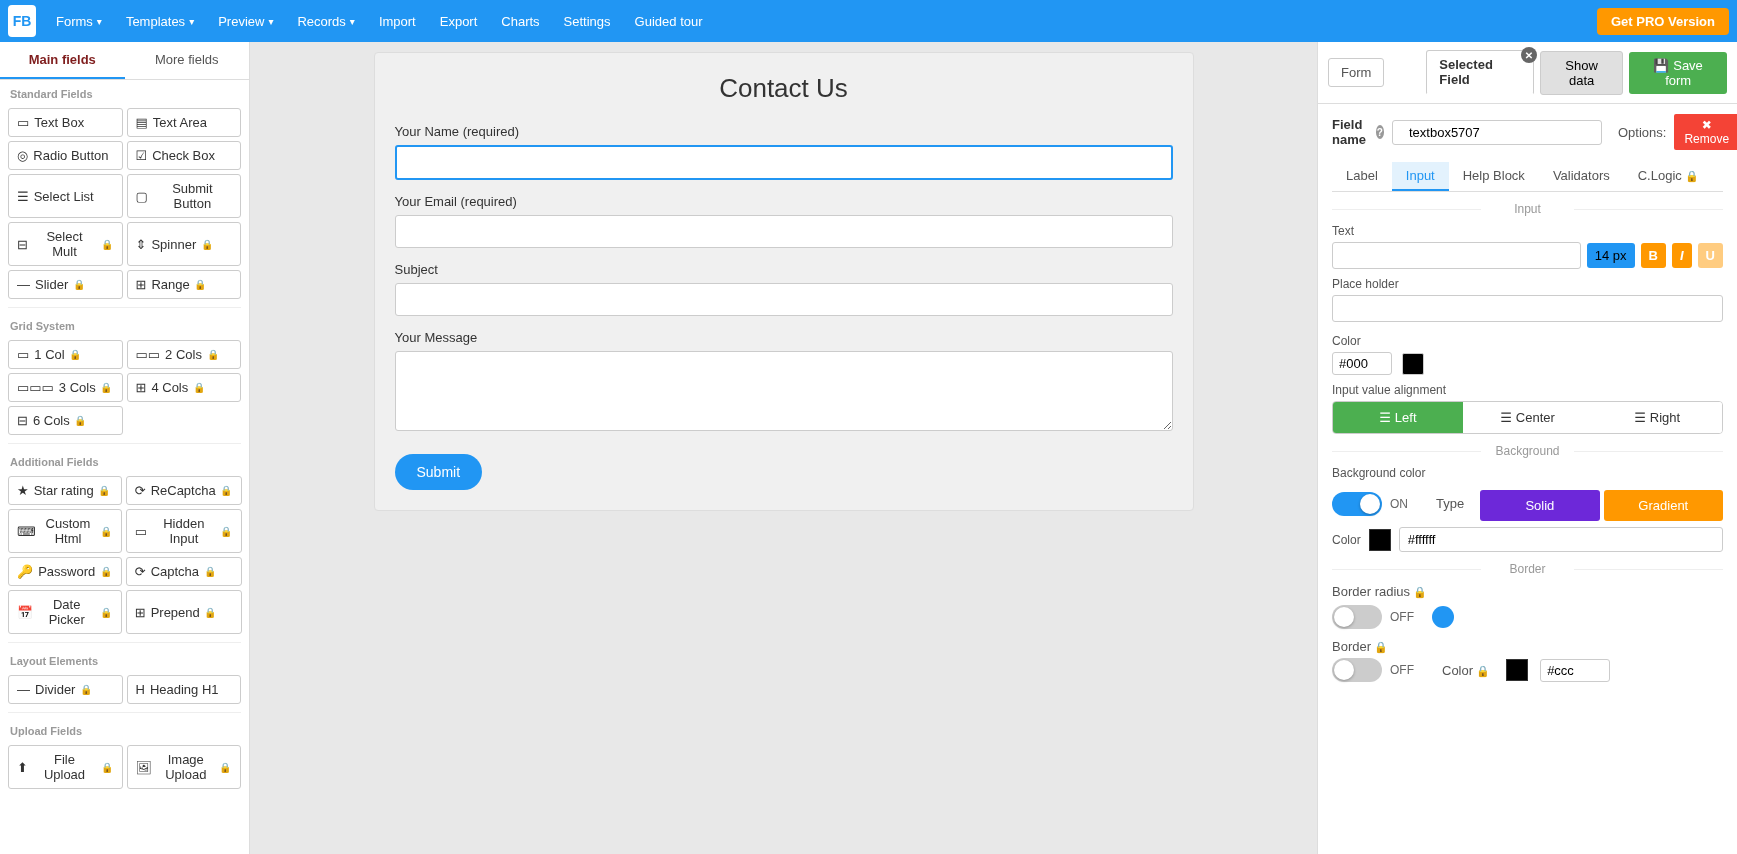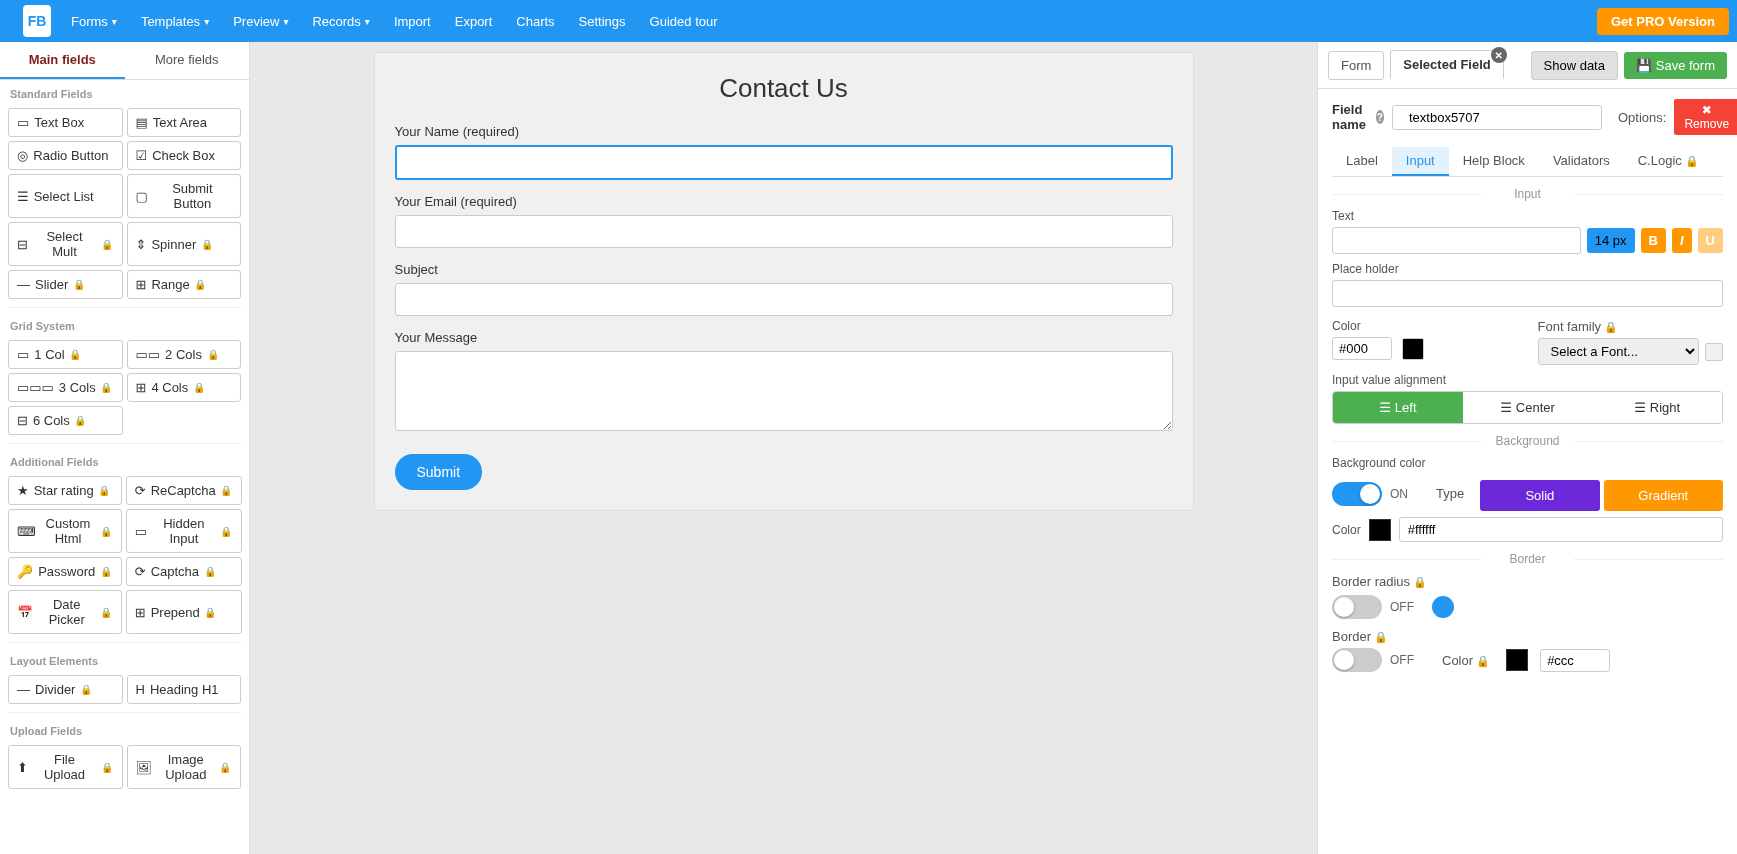--- a/index.html
+++ b/index.html
@@ -14,21 +14,20 @@
       padding: 0 8px;
       gap: 4px;
     }
     .top-nav .logo {
       width: 28px; height: 32px;
       background: white;
       border-radius: 4px;
       display: flex; align-items: center; justify-content: center;
       color: #2196f3; font-weight: bold; font-size: 14px;
       margin-right: 6px;
-      margin-left: 15px;
     }
     .nav-btn {
       background: transparent;
       color: white;
       border: none;
       padding: 5px 10px;
       cursor: pointer;
       border-radius: 3px;
       font-size: 13px;
       display: flex; align-items: center; gap: 4px;
@@ -672,21 +671,21 @@
         <textarea class="form-textarea" style=""></textarea>
       </div>
 
       <button class="submit-btn">Submit</button>
     </div>
   </div>
 
   <div class="right-panel">
     <div class="right-header">
       <div class="right-tab">Form</div>
-      <div class="right-tab active" style="position:relative;">
+      <div class="right-tab active" style="position:relative;margin-left:36px;">
         <span>Selected Field</span>
         <div class="close-x">✕</div>
       </div>
       <button class="show-data-btn">Show data</button>
       <button class="save-form-btn">💾 Save form</button>
     </div>
 
     <div class="right-body">
       <div class="field-name-row">
         <span class="field-name-label">
@@ -723,32 +722,20 @@
 
       <div class="prop-label">Place holder</div>
       <input type="text" class="full-input" style="">
 
       <div class="two-col">
         <div>
           <div class="prop-label">Color</div>
           <div class="color-row">
             <input type="text" class="color-text" value="#000" style="">
             <div class="color-swatch" style="background:#000000;"></div>
-          </div>
-        </div>
-        <div>
-          <div class="prop-label">
-            <span>Font family</span>
-            <span class="lock-icon">🔒</span>
-          </div>
-          <div class="font-row">
-            <select class="font-select">
-              <option>Select a Font...</option>
-            </select>
-            <div class="font-check"></div>
           </div>
         </div>
       </div>
 
       <div class="prop-label">Input value alignment</div>
       <div class="alignment-row">
         <button class="align-btn active">
           <span>☰</span>
           <span>Left</span>
         </button>

